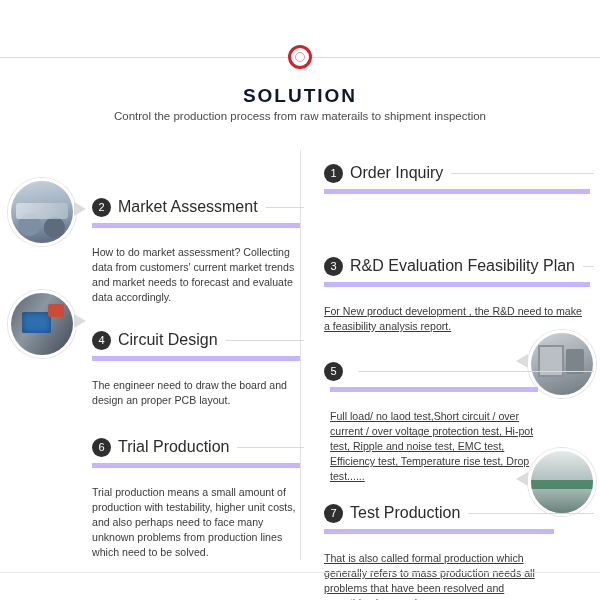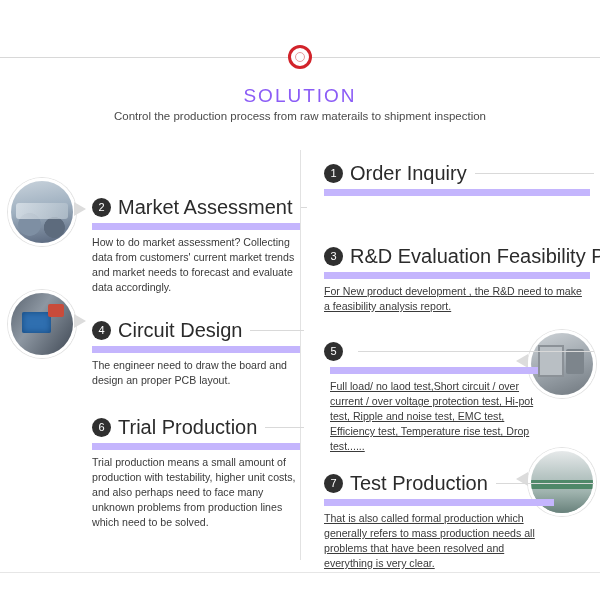--- a/index.html
+++ b/index.html
@@ -51,22 +51,22 @@
     border: 1px solid #e79a9d;
   }
   .title {
     position: absolute;
     top: 85px;
     left: 0;
     width: 600px;
     text-align: center;
     font-size: 19px;
     letter-spacing: 2px;
-    color: #8b5cf6;
-    font-weight: normal;
+    color: #0f172a;
+    font-weight: bold;
   }
   .subtitle {
     position: absolute;
     top: 110px;
     left: 0;
     width: 600px;
     text-align: center;
     font-size: 11.5px;
     color: #4a4a4a;
   }
@@ -106,37 +106,37 @@
     background: #2f2f2f;
     color: #ffffff;
     font-size: 11px;
     line-height: 19px;
     text-align: center;
     flex: 0 0 auto;
     margin-right: 7px;
     font-family: "Liberation Sans", sans-serif;
   }
   .step-title {
-    font-size: 20px;
+    font-size: 16px;
     color: #2b2b2b;
     white-space: nowrap;
   }
   .rule-after {
     flex: 1 1 auto;
     height: 1px;
     background: #d9d9d9;
     margin-left: 8px;
     min-width: 6px;
   }
   .step-body {
     font-size: 10.6px;
     line-height: 15px;
     color: #3a3a3a;
-    border-top: 7px solid #c4b5fd;
-    padding-top: 5px;
+    border-top: 5px solid #c4b5fd;
+    padding-top: 17px;
     margin-top: 1px;
   }
 
   
   .step-left { padding-left: 84px; }
   .step-left .step-body { margin-right: 4px; }
 
   .step-right { padding-left: 14px; }
   .step-right .step-body { margin-right: 4px; text-decoration: underline; }
 

